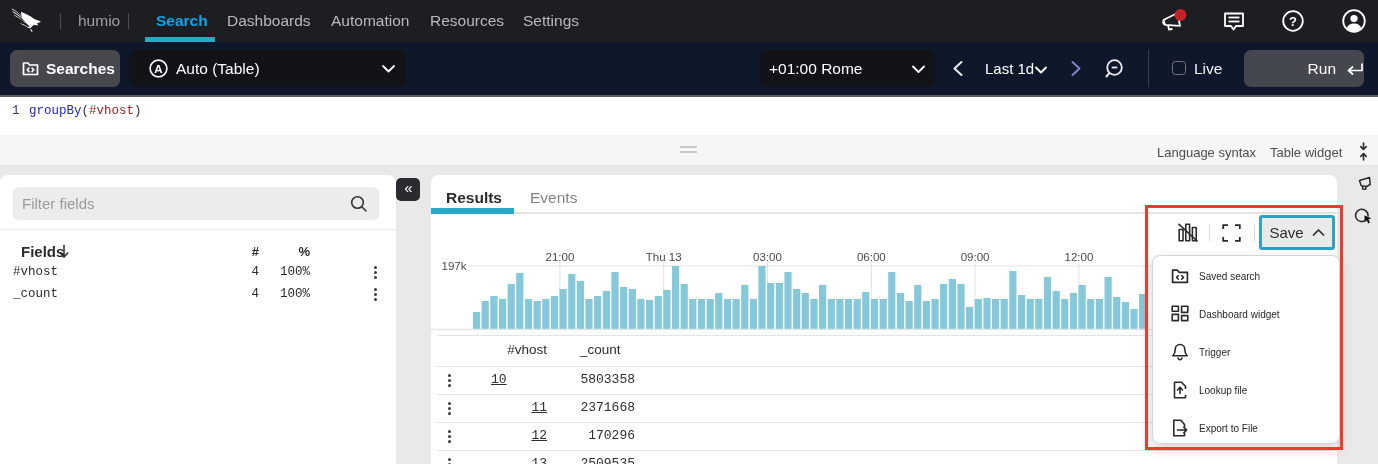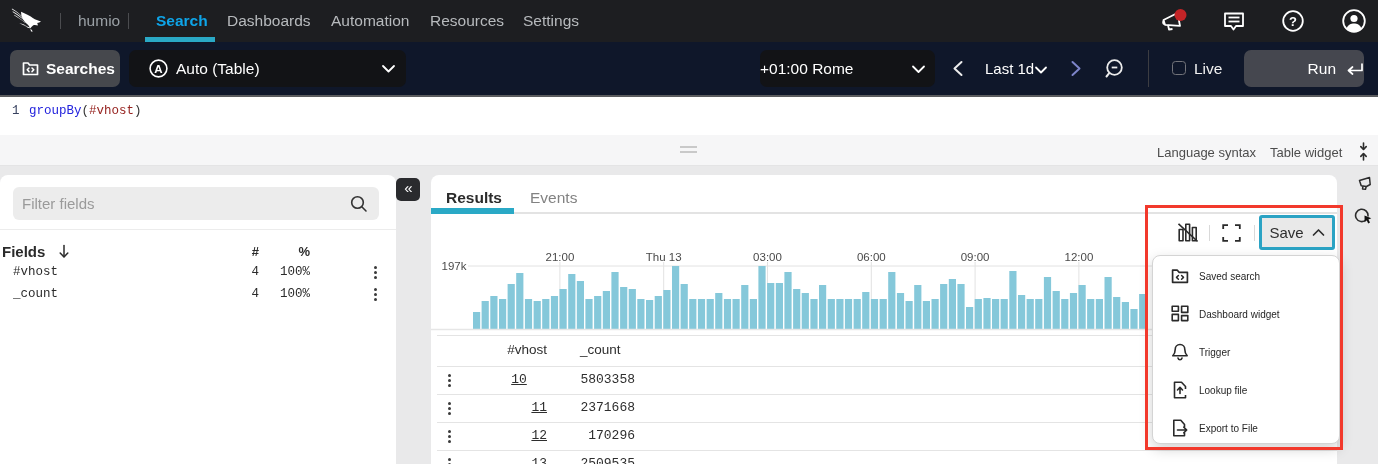--- a/index.html
+++ b/index.html
@@ -111,21 +111,21 @@
     <svg style="margin-left:20px" width="19" height="19" viewBox="0 0 19 19">
       <circle cx="9.5" cy="9.5" r="8.4" fill="none" stroke="#fff" stroke-width="1.6"></circle>
       <text x="9.5" y="13.6" text-anchor="middle" font-size="11.5" font-weight="bold" fill="#fff" font-family="Liberation Sans">A</text>
     </svg>
     <span style="margin-left:8px">Auto (Table)</span>
     <svg class="abs" style="left:252px;top:14px" width="15" height="10" viewBox="0 0 15 10">
       <path d="M2,2 L7.5,7.5 L13,2" fill="none" stroke="#fff" stroke-width="1.8" stroke-linecap="round" stroke-linejoin="round"></path>
     </svg>
   </div>
   <div class="btn-dark" style="left:760px;width:175px;background:#121316">
-    <span style="">+01:00 Rome</span>
+    <span style="margin-left:9px">+01:00 Rome</span>
     <svg class="abs" style="left:151px;top:15px" width="15" height="9" viewBox="0 0 15 9">
       <path d="M2,1.5 L7.5,7 L13,1.5" fill="none" stroke="#fff" stroke-width="1.8" stroke-linecap="round" stroke-linejoin="round"></path>
     </svg>
   </div>
 
   <svg class="abs" style="left:951px;top:18px" width="14" height="17" viewBox="0 0 14 17">
     <path d="M10.5,2 L3.5,8.5 L10.5,15" fill="none" stroke="#ececec" stroke-width="2" stroke-linecap="round" stroke-linejoin="round"></path>
   </svg>
   <div class="navtxt" style="left:985px;top:0;height:53px;line-height:53px;color:#fff;font-size:15px">Last 1d</div>
   <svg class="abs" style="left:1034px;top:24px" width="14" height="9" viewBox="0 0 14 9">
@@ -183,21 +183,21 @@
 </svg>
 
 <div class="leftcard">
   <div class="abs" style="left:13px;top:12px;width:366px;height:33px;background:#ececec;border-radius:6px;line-height:33px;padding-left:9px;font-size:15px;color:#9a9a9a">Filter fields
     <svg class="abs" style="right:11px;top:8px" width="18" height="18" viewBox="0 0 18 18">
       <circle cx="7.5" cy="7.5" r="5.8" fill="none" stroke="#333" stroke-width="1.6"></circle>
       <line x1="11.8" y1="11.8" x2="16" y2="16" stroke="#333" stroke-width="1.6" stroke-linecap="round"></line>
     </svg>
   </div>
   <div class="hline" style="left:0;top:54px;width:396px;background:#ececec"></div>
-  <div class="abs" style="left:2px;top:68px;font-size:15px;font-weight:700;color:#2b2b2b">Fields</div>
+  <div class="abs" style="left:21px;top:68px;font-size:15px;font-weight:700;color:#2b2b2b">Fields</div>
   <svg class="abs" style="left:58px;top:69px" width="12" height="15" viewBox="0 0 12 15">
     <g stroke="#2b2b2b" stroke-width="1.5" fill="none" stroke-linecap="round" stroke-linejoin="round">
       <line x1="6" y1="1.5" x2="6" y2="12.5"></line>
         <path d="M2.2,9 L6,13 L9.8,9"></path>
     </g>
   </svg>
   <div class="abs" style="left:239px;top:69px;width:20px;text-align:right;font-size:13px;font-weight:700;color:#2b2b2b">#</div>
   <div class="abs" style="left:280px;top:69px;width:30px;text-align:right;font-size:13px;font-weight:700;color:#2b2b2b">%</div>
   <div class="abs mono" style="left:13px;top:90px;font-size:12.5px;color:#2b2b2b">#vhost</div>
   <div class="abs mono" style="left:239px;top:90px;width:20px;text-align:right;font-size:12.5px;color:#2b2b2b">4</div>
@@ -325,21 +325,21 @@
   <div class="hline" style="left:6px;top:219px;width:900px"></div>
   <div class="hline" style="left:6px;top:247px;width:900px"></div>
   <div class="hline" style="left:6px;top:275px;width:900px"></div>
   <div class="abs" style="left:72px;top:167px;width:44px;text-align:right;font-size:13.5px;color:#2e2e2e">#vhost</div>
   <div class="abs" style="left:149px;top:167px;font-size:13.5px;color:#2e2e2e">_count</div>
   <div class="kebab" style="left:17px;top:199px">
       <i></i>
       <i></i>
       <i></i>
     </div>
-    <div class="abs mono" style="left:60px;top:197px;width:56px;text-align:center;font-size:13px;color:#2e2e2e;text-decoration:underline">10</div>
+    <div class="abs mono" style="left:60px;top:197px;width:56px;text-align:left;font-size:13px;color:#2e2e2e;text-decoration:underline">10</div>
     <div class="abs mono" style="left:129px;top:197px;width:75px;text-align:right;font-size:13px;color:#2e2e2e">5803358</div>
     <div class="kebab" style="left:17px;top:227px">
       <i></i>
       <i></i>
       <i></i>
     </div>
     <div class="abs mono" style="left:60px;top:225px;width:56px;text-align:right;font-size:13px;color:#2e2e2e;text-decoration:underline">11</div>
     <div class="abs mono" style="left:129px;top:225px;width:75px;text-align:right;font-size:13px;color:#2e2e2e">2371668</div>
     <div class="kebab" style="left:17px;top:255px">
       <i></i>

